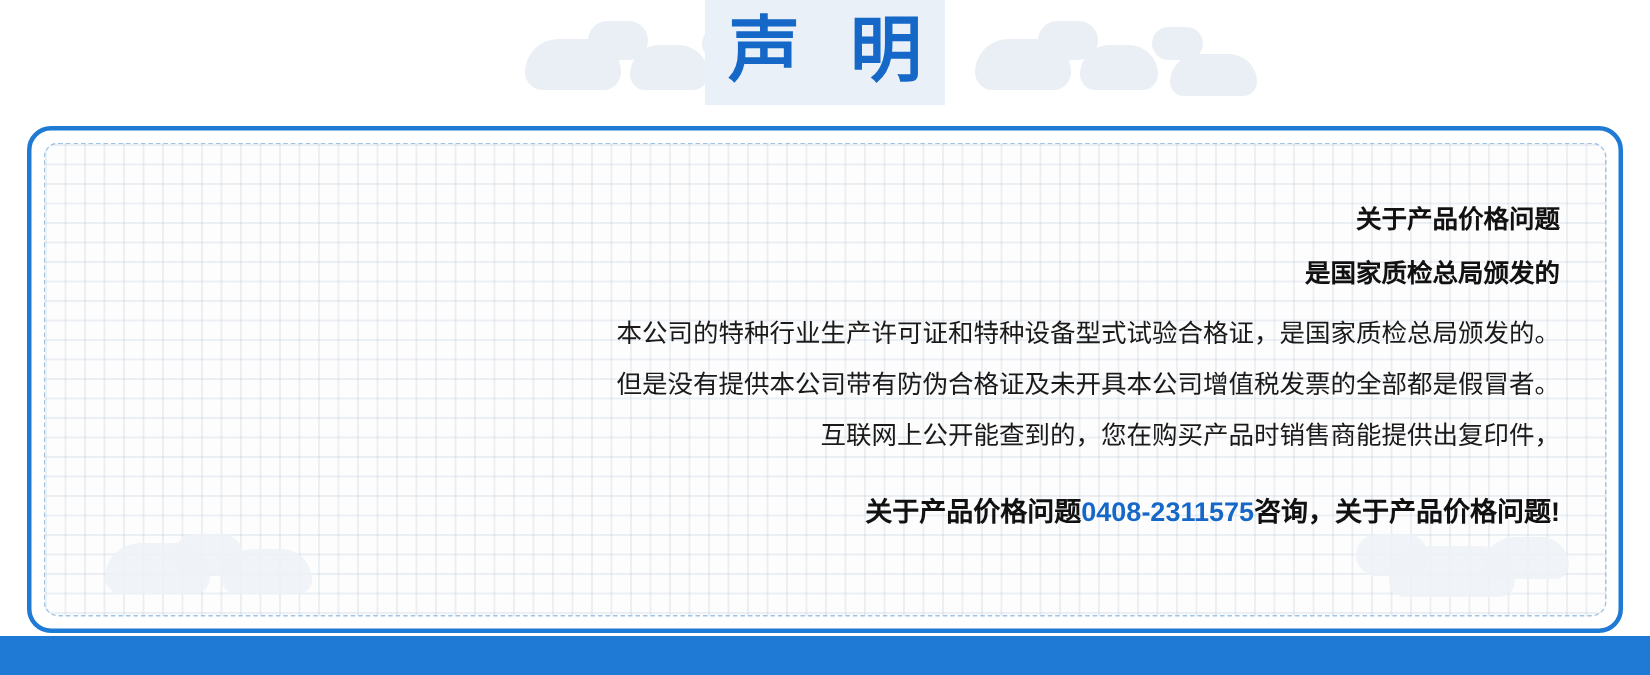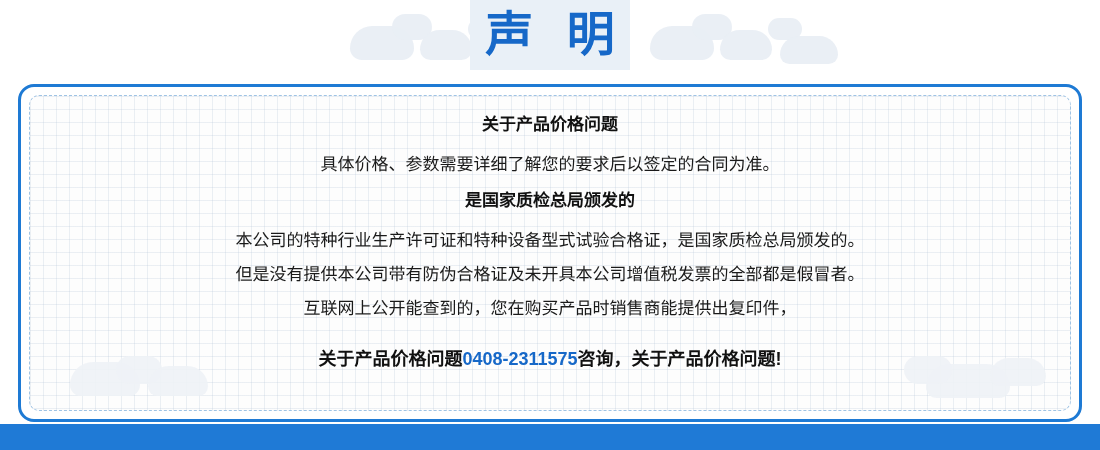--- a/index.html
+++ b/index.html
@@ -119,22 +119,22 @@
   .pc1 { width: 70px;  height: 34px; left: 40px;  bottom: 14px; border-radius: 34px 34px 16px 16px;}
   .pc2 { width: 46px;  height: 28px; left: 86px;  bottom: 26px; border-radius: 28px;}
   .pc3 { width: 60px;  height: 30px; left: 118px; bottom: 14px; border-radius: 30px 30px 14px 14px;}
   .pc4 { width: 84px;  height: 34px; right: 60px; bottom: 12px; border-radius: 34px 34px 16px 16px;}
   .pc5 { width: 48px;  height: 28px; right: 118px;bottom: 26px; border-radius: 28px;}
   .pc6 { width: 56px;  height: 28px; right: 24px; bottom: 24px; border-radius: 28px 28px 14px 14px;}
 
   .content {
     position: relative;
     z-index: 2;
-    padding: 10px 30px 0 30px;
-    text-align: center;
+    padding: 32px 30px 0 30px;
+    text-align: right;
     color: #1a1a1a;
   }
 
   .heading {
     font-size: 17px;
     font-weight: bold;
     color: #111111;
     margin: 6px 0 10px 0;
     line-height: 26px;
   }
@@ -200,21 +200,20 @@
       <span class="panel-cloud pc1"></span>
       <span class="panel-cloud pc2"></span>
       <span class="panel-cloud pc3"></span>
       <span class="panel-cloud pc4"></span>
       <span class="panel-cloud pc5"></span>
       <span class="panel-cloud pc6"></span>
 
       <div class="content">
 
         <div class="heading">关于产品价格问题</div>
-        <p class="para">具体价格、参数需要详细了解您的要求后以签定的合同为准。</p>
 
         <div class="heading">是国家质检总局颁发的</div>
         <p class="para">本公司的特种行业生产许可证和特种设备型式试验合格证，是国家质检总局颁发的。</p>
         <p class="para">但是没有提供本公司带有防伪合格证及未开具本公司增值税发票的全部都是假冒者。</p>
         <p class="para">互联网上公开能查到的，您在购买产品时销售商能提供出复印件，</p>
 
         <div class="footer-line">
           <span>关于产品价格问题</span><span class="phone">0408-2311575</span><span>咨询，关于产品价格问题!</span>
         </div>
 

